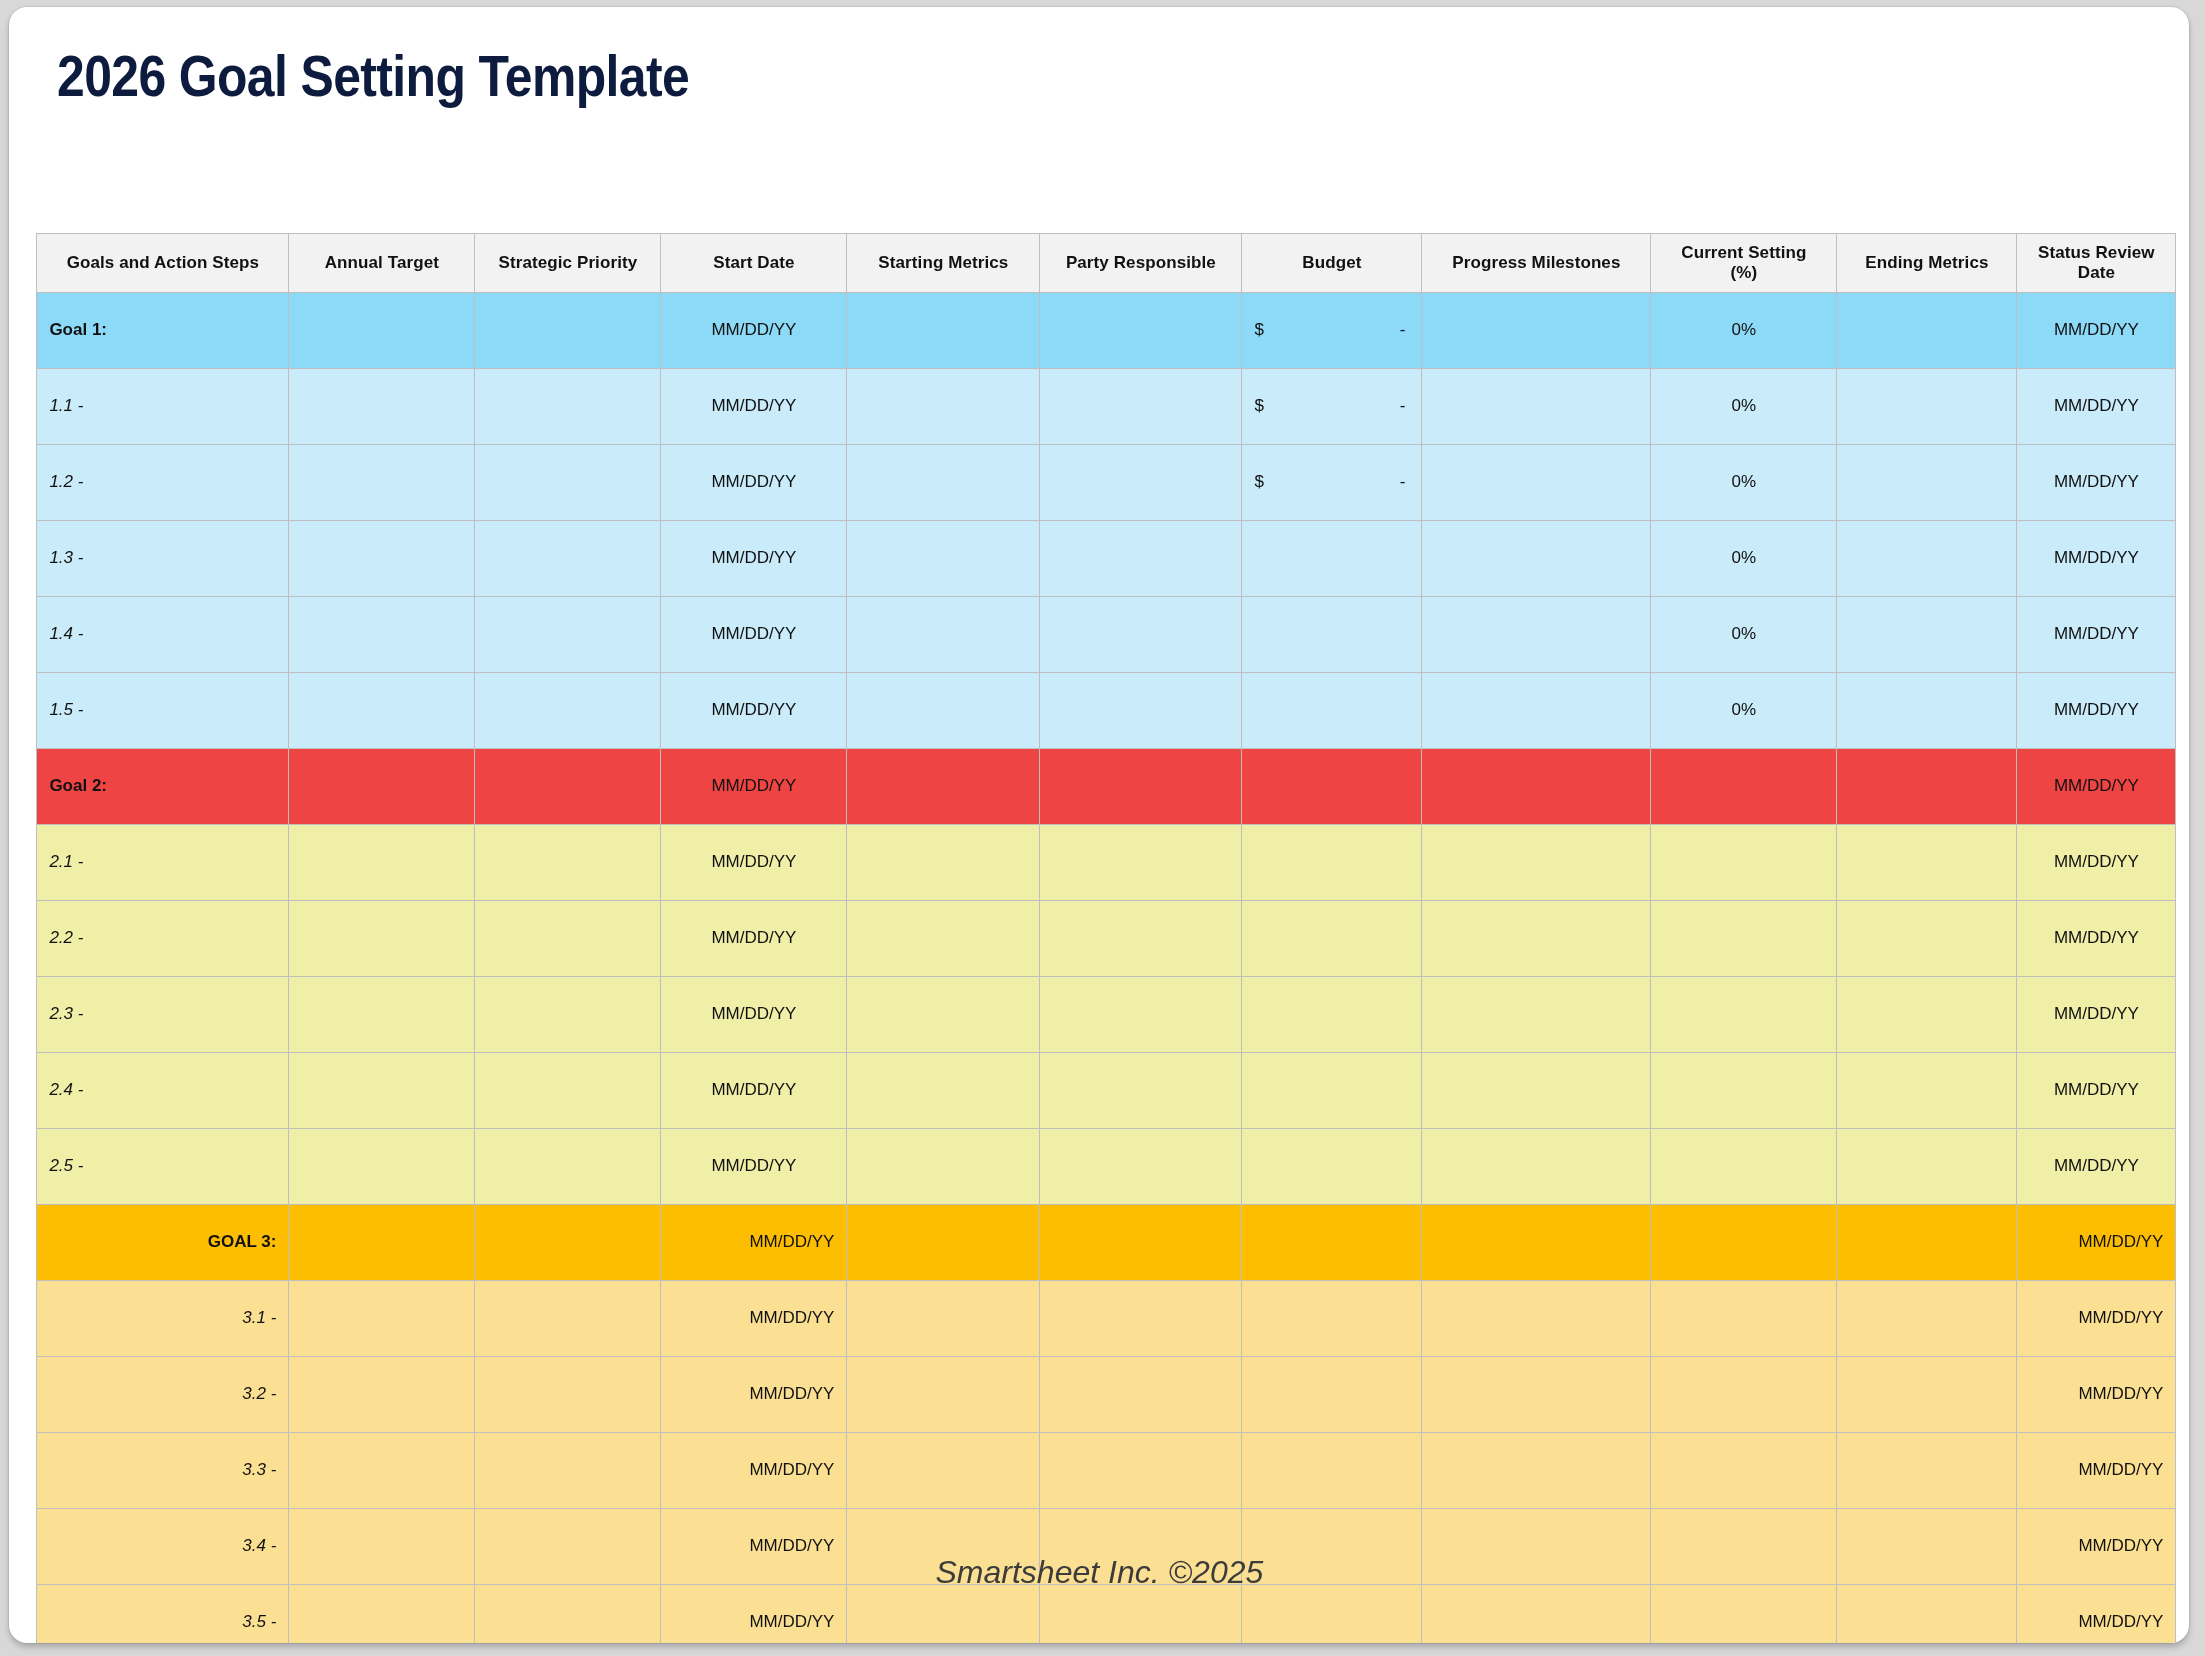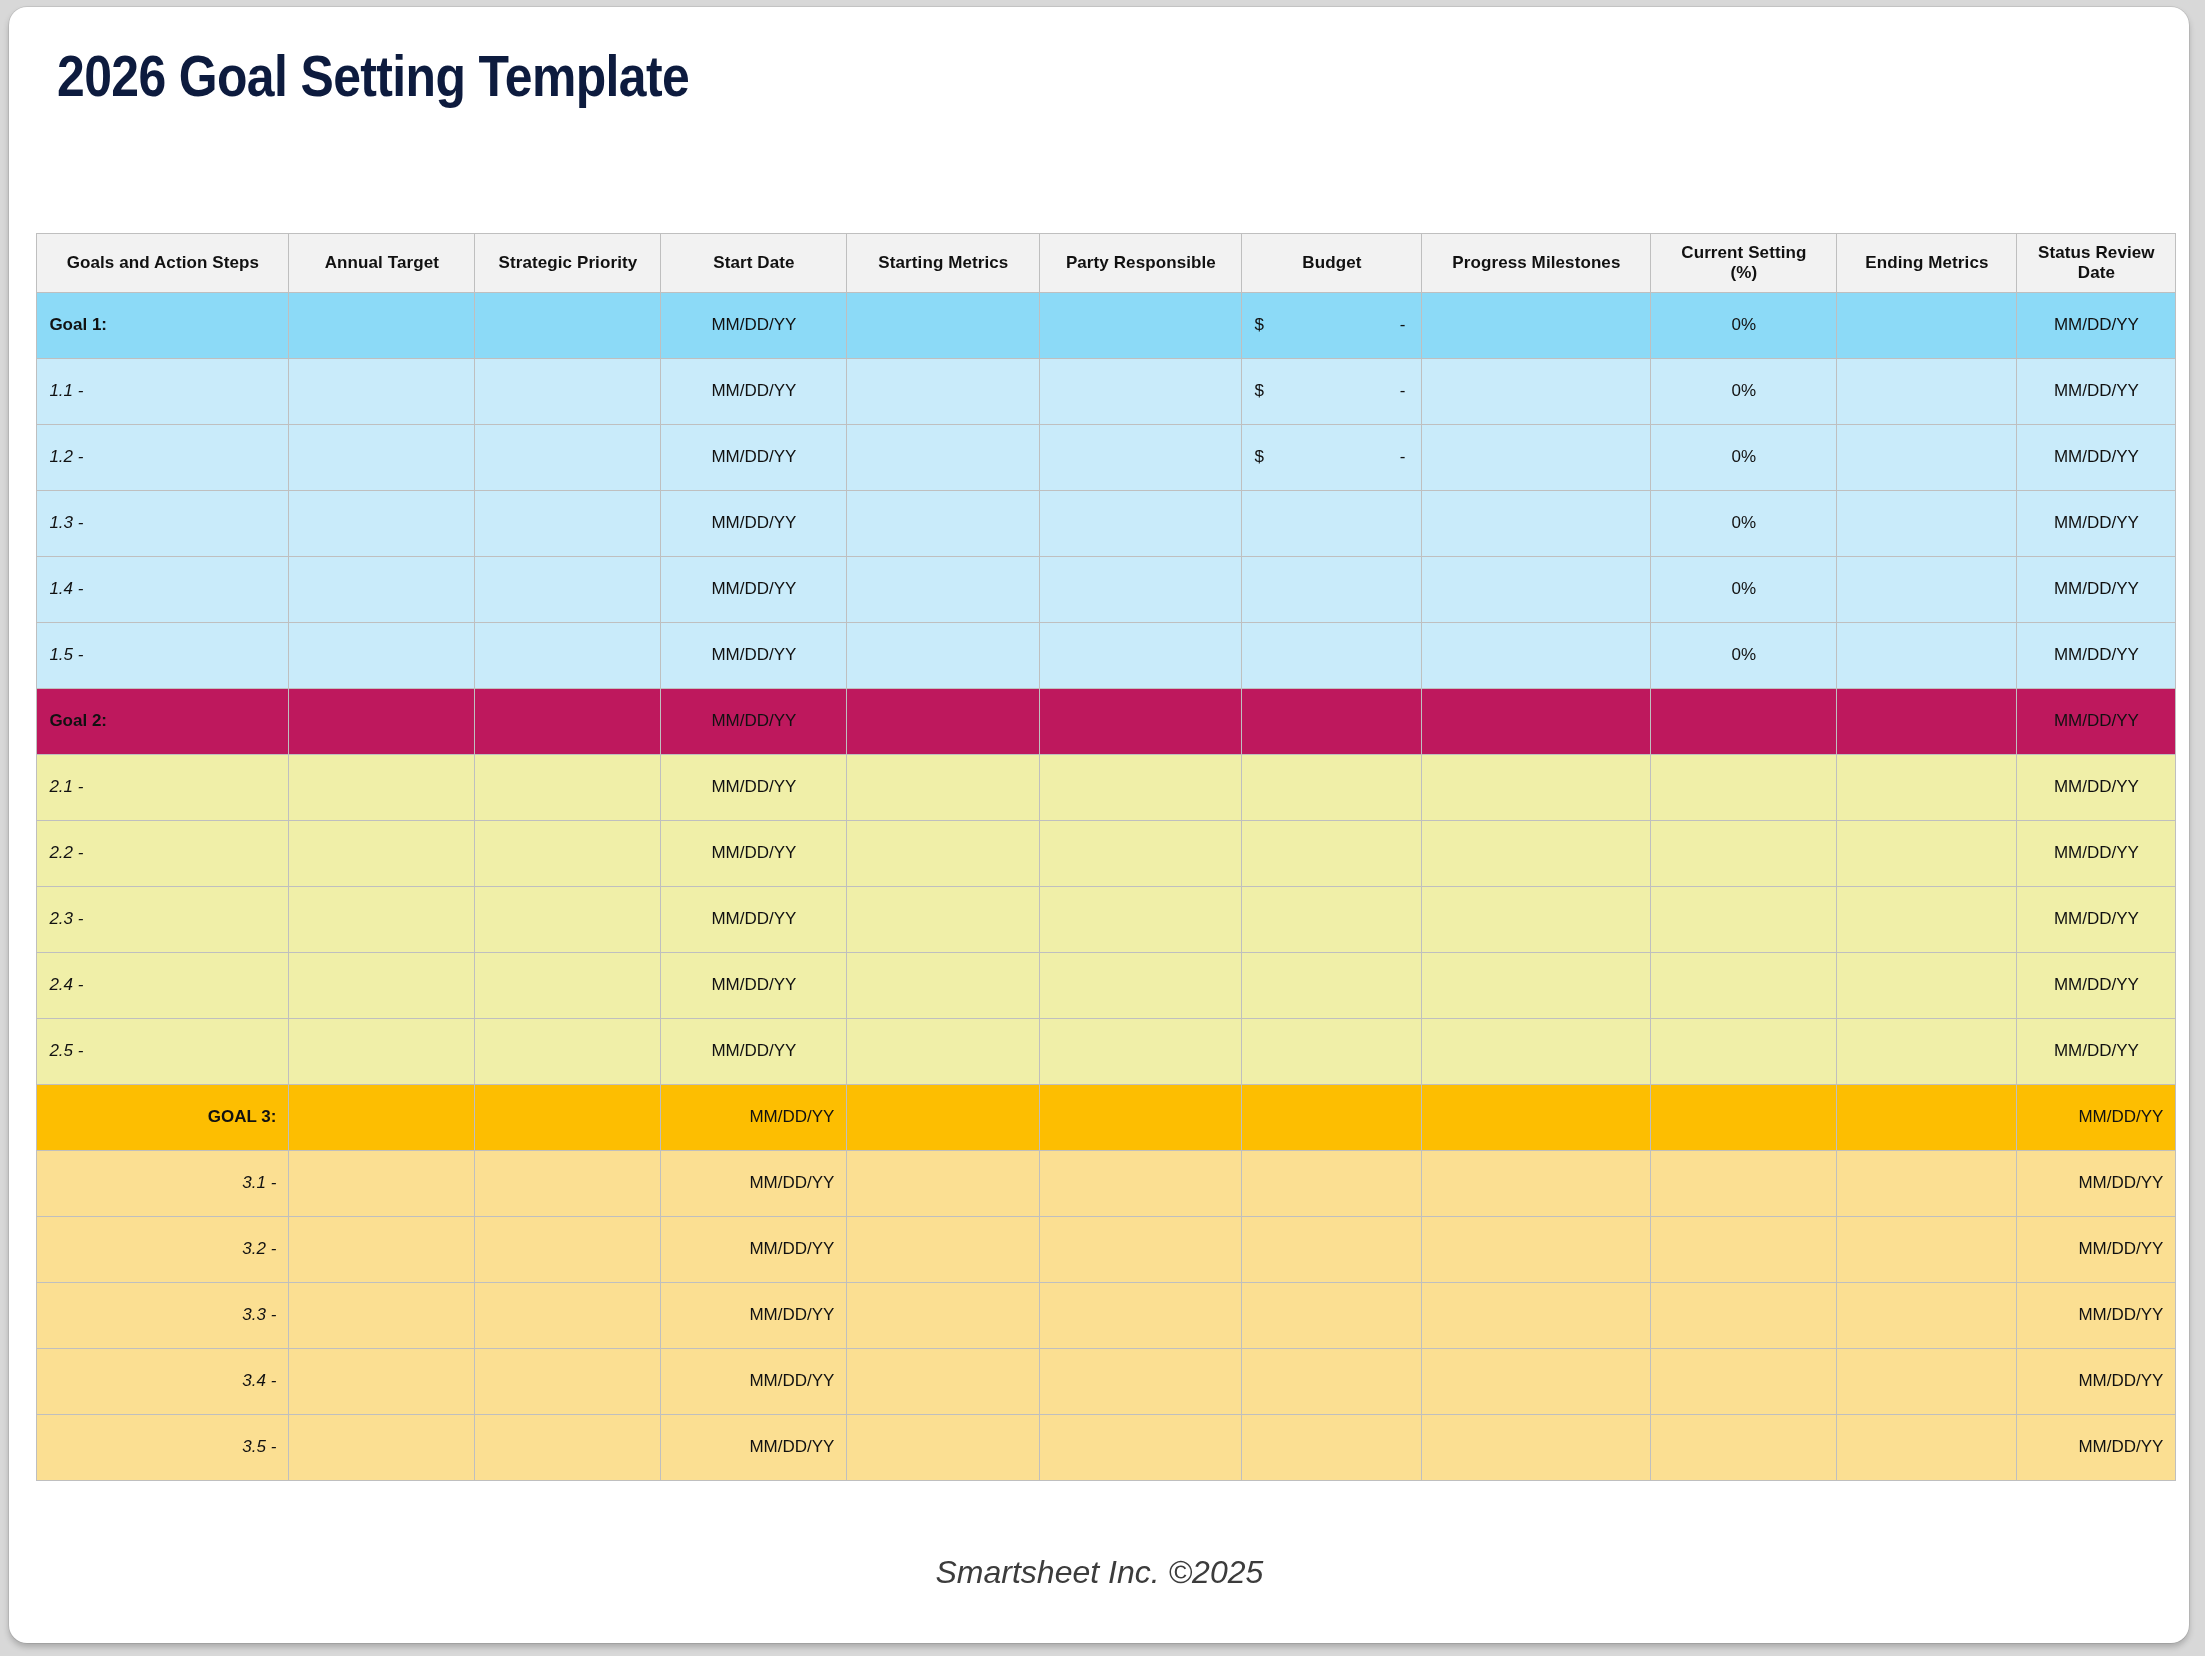--- a/index.html
+++ b/index.html
@@ -67,33 +67,33 @@
     background: #f2f2f2;
     height: 58px;
     font-weight: 700;
     text-align: center;
     font-size: 17px;
     line-height: 1.15;
     font-family: "Liberation Sans Narrow", "Liberation Sans", sans-serif;
     letter-spacing: 0.1px;
   }
 
-  tbody tr { height: 66px; }
+  tbody tr { height: 76px; }
 
   td.c-goal      { text-align: left; font-weight: 700; font-size: 17.5px; }
   td.c-sub       { text-align: left; font-weight: 400; font-size: 17.5px; font-style: italic; }
   td.c-center    { text-align: center; }
   td.c-budget    { text-align: left; position: relative; }
   td.c-budget .dash { position: absolute; right: 16px; top: 50%; transform: translateY(-50%); }
   td.c-empty     { }
 
   
   .row-g1-head td { background: #8cdaf7; }
   .row-g1-sub  td { background: #c9ebfa; }
-  .row-g2-head td { background: #be185d; }
+  .row-g2-head td { background: #ef4444; }
   .row-g2-sub  td { background: #f0efa8; }
   .row-g3-head td { background: #fdbe01; text-align: right; }
   .row-g3-sub  td { background: #fbdf92; text-align: right; }
 
   .footer-note {
     position: absolute;
     left: 0;
     right: 0;
     top: 1547px;
     text-align: center;

